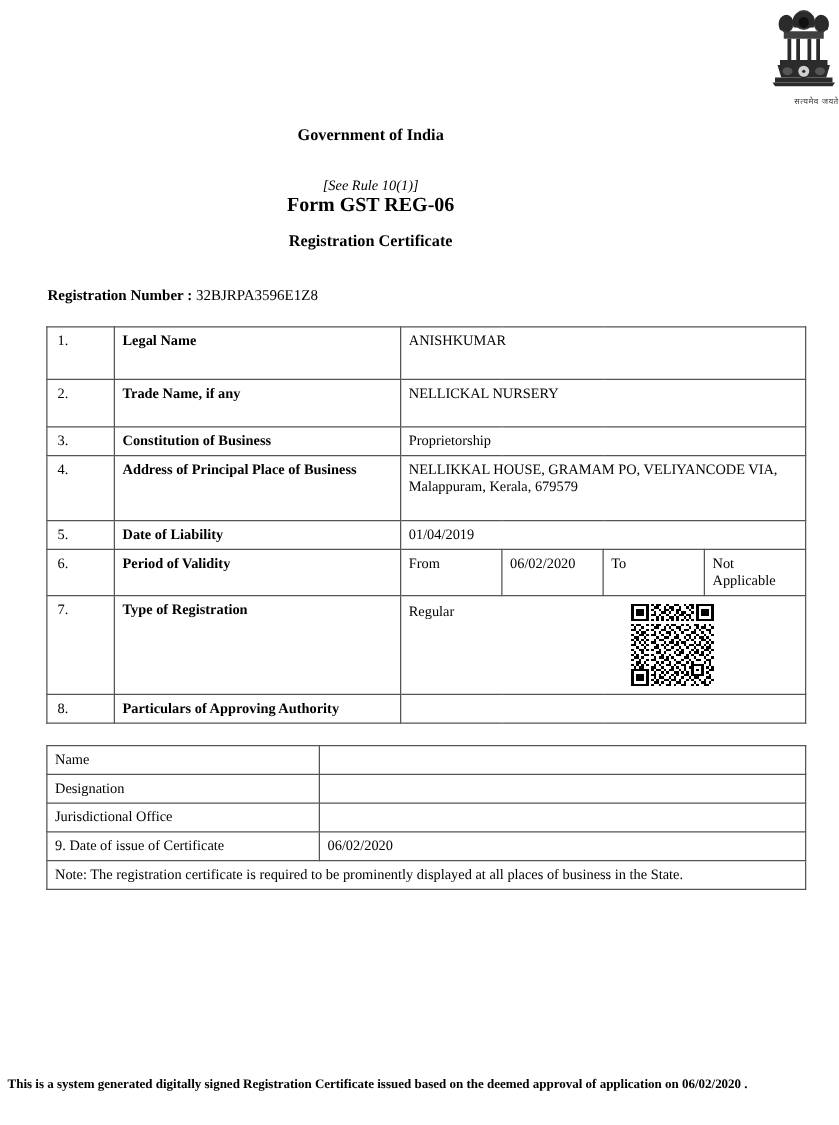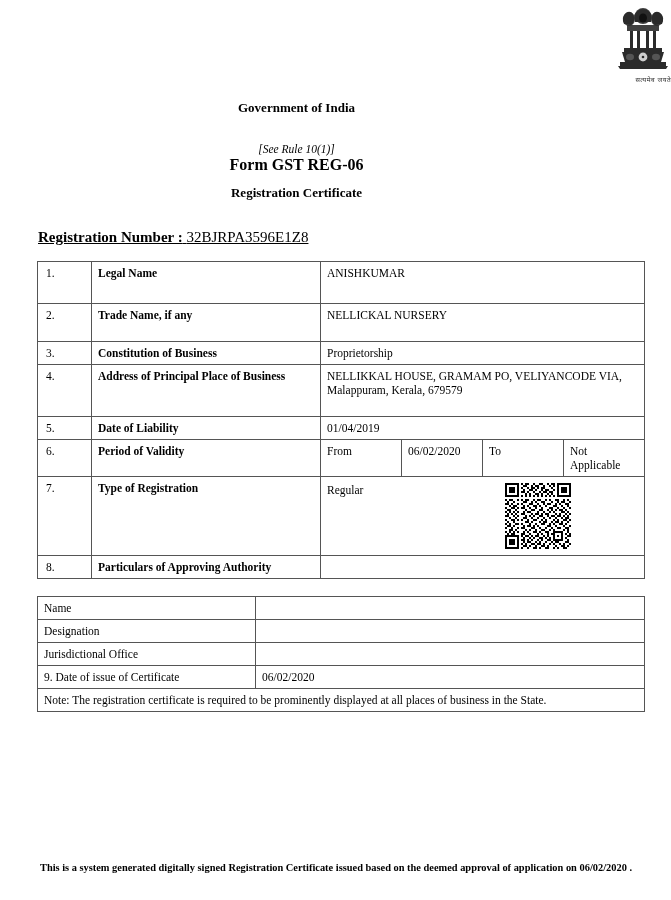--- a/index.html
+++ b/index.html
@@ -43,22 +43,21 @@
   .hdr-gov   { top: 100px;  font-size: 13px; font-weight: bold; }
   .hdr-form  { top: 108px;  font-size: 16px; font-weight: bold; margin-top: 48px; }
   .hdr-rule  { top: 143px;  font-size: 11.5px; font-style: italic; }
   .hdr-title { top: 185px;  font-size: 13px; font-weight: bold; }
 
   
   .regno {
     position: absolute;
     left: 38px;
     top: 229px;
-    font-size: 15px;
-    text-decoration: underline;
+    font-size: 12px;
   }
   .regno b { font-weight: bold; }
   .regno span.val { font-weight: normal; }
 
   
   .doc-table {
     position: absolute;
     left: 37px;
     border-collapse: collapse;
     table-layout: fixed;
@@ -111,21 +110,21 @@
   .qr-holder svg { display: block; }
 
   
   .footer {
     position: absolute;
     left: 6px;
     top: 862px;
     width: 660px;
     font-size: 10.4px;
     font-weight: bold;
-    text-align: center;
+    text-align: left;
     white-space: nowrap;
   }
 </style>
 </head>
 <body>
 
 <div class="emblem-wrap">
   <svg class="emblem-svg" width="56" height="66" viewBox="0 0 56 66">
     <g fill="#2b2b2b">
 

